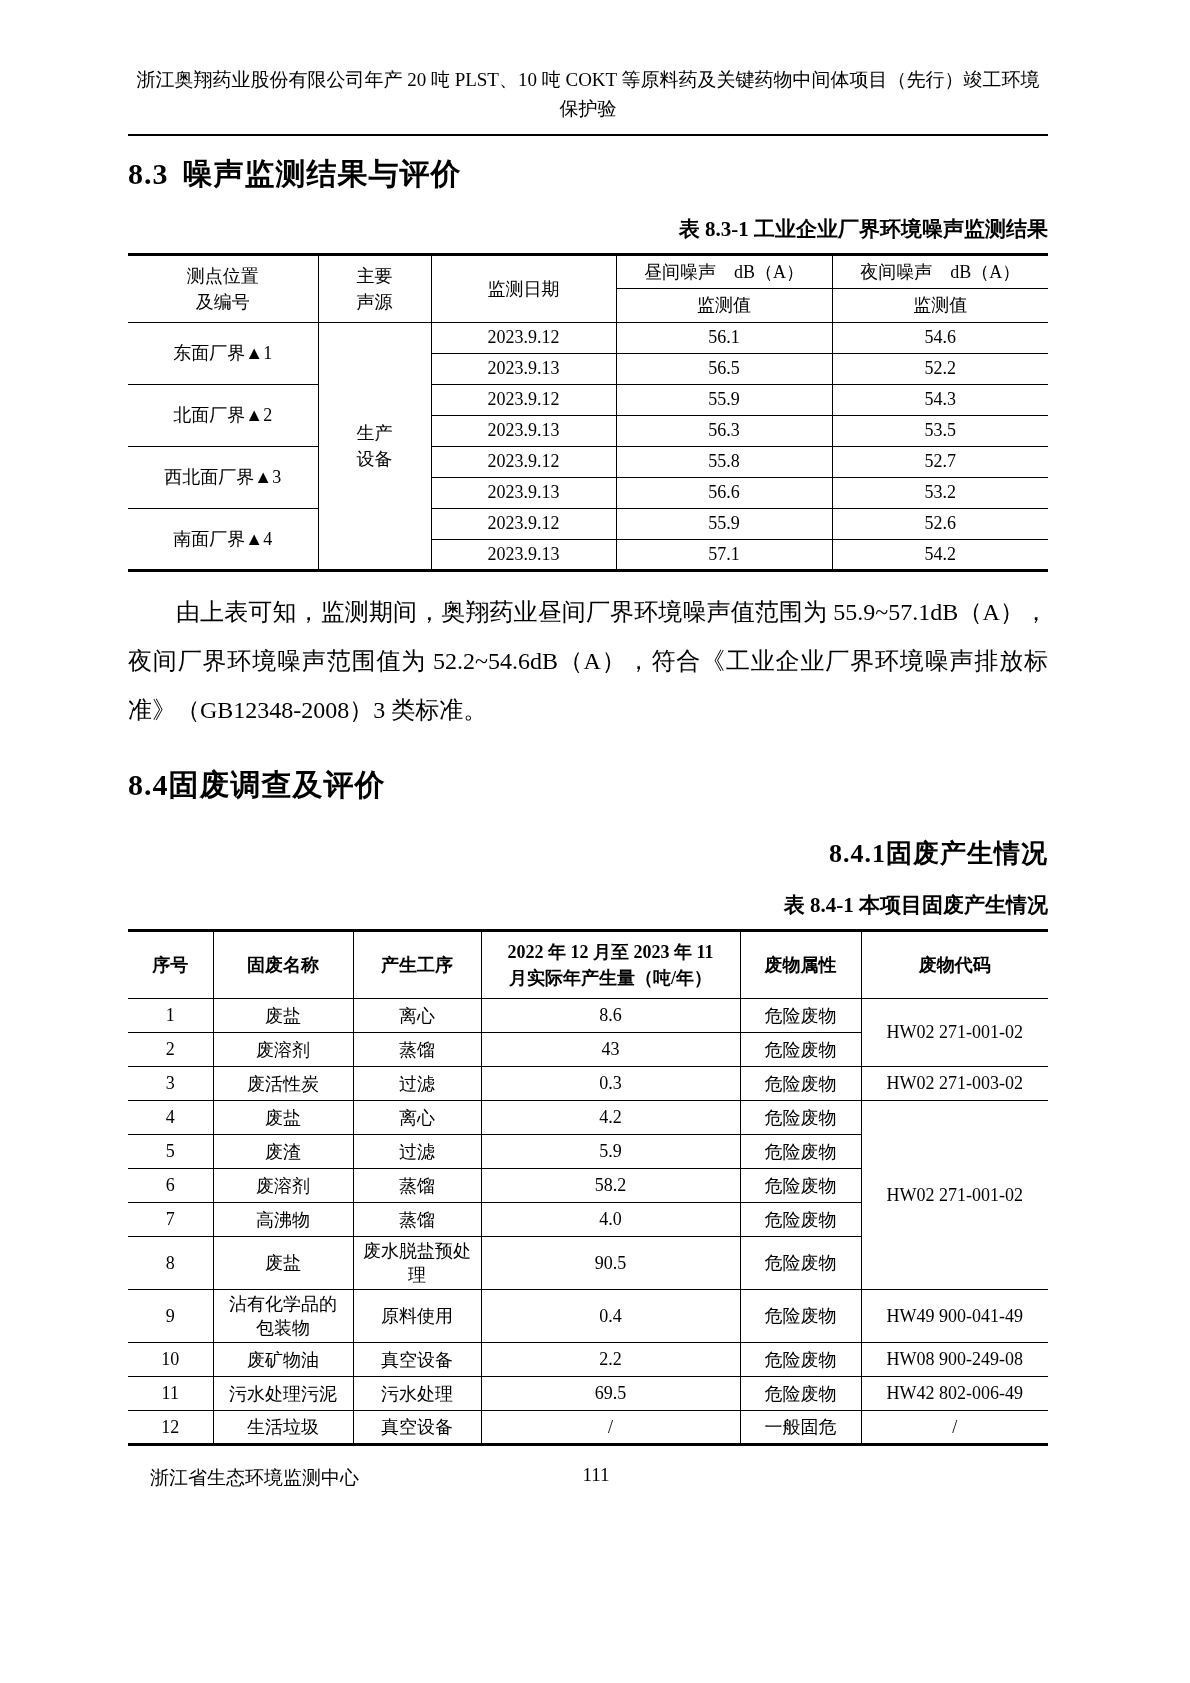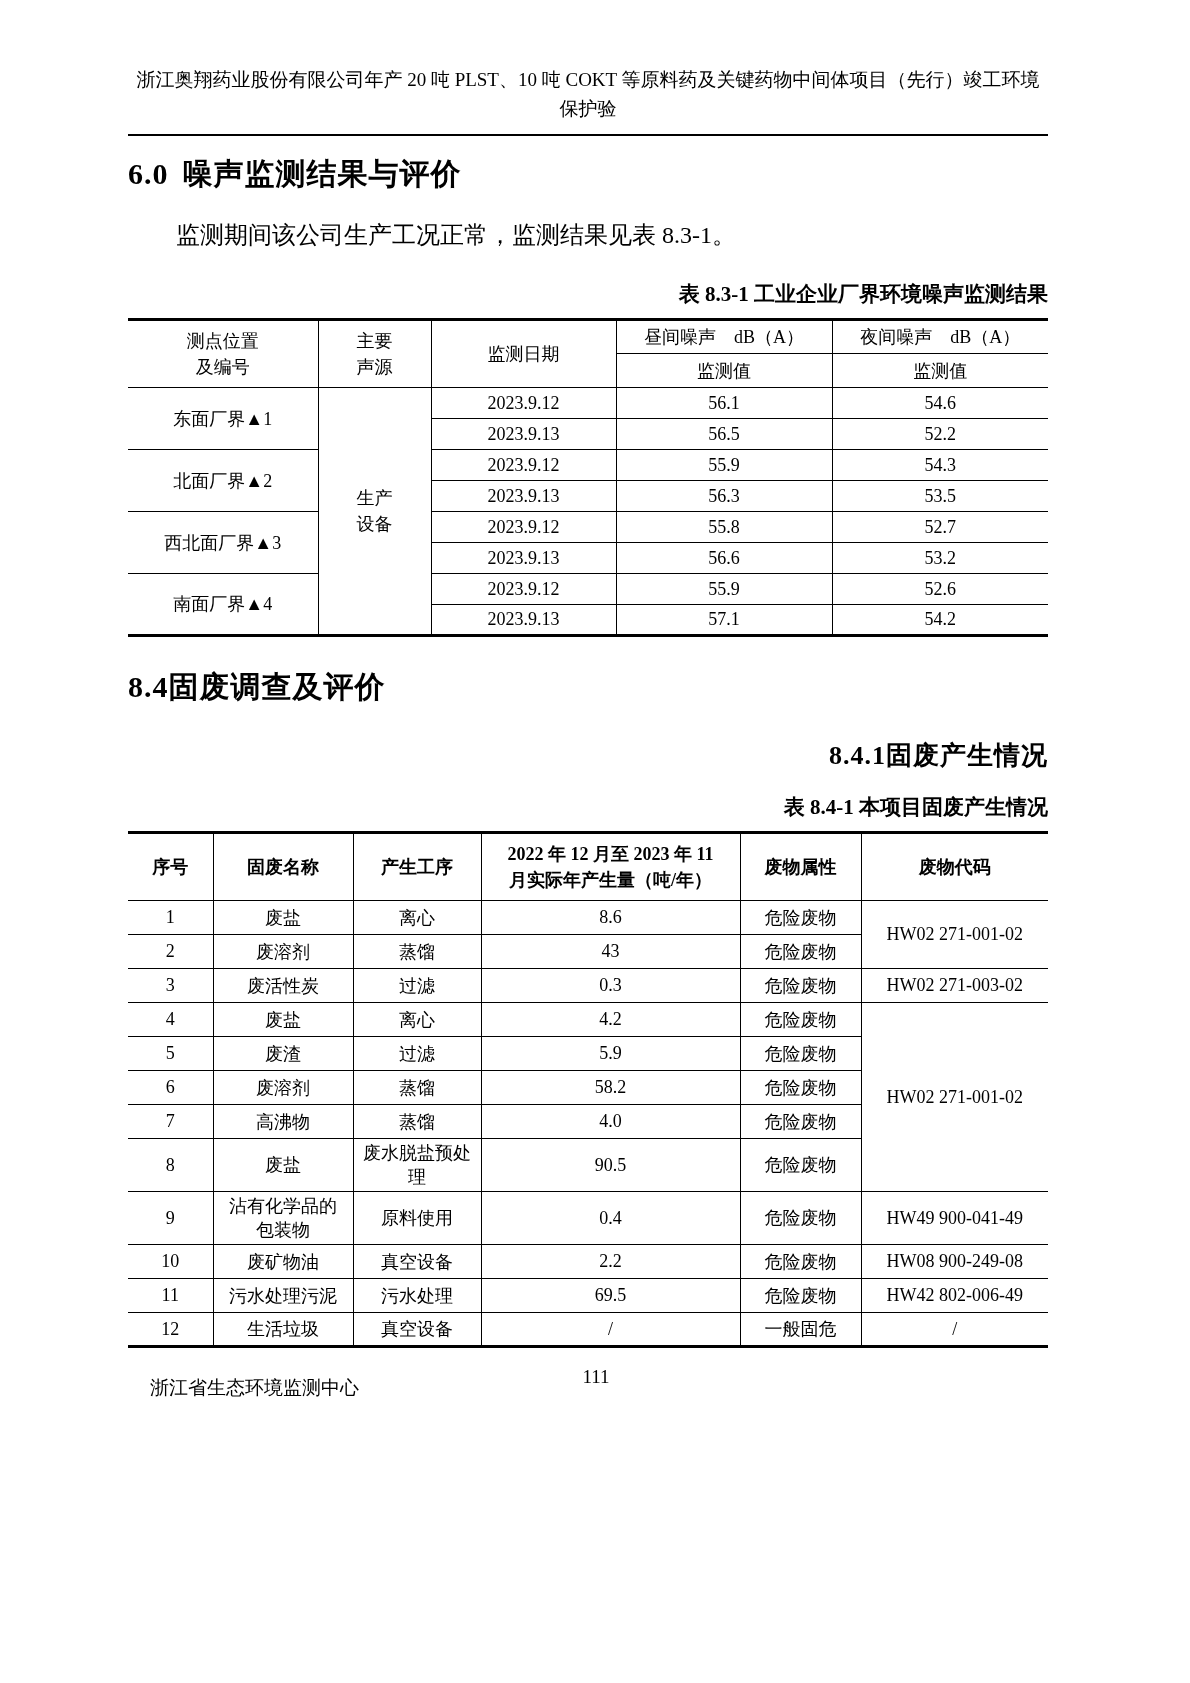--- a/index.html
+++ b/index.html
@@ -79,38 +79,37 @@
     font-weight: bold;
     letter-spacing: 1px;
     text-align: right;
   }
   .footer {
     position: relative;
     margin-top: 18px;
     font-size: 19px;
     height: 26px;
   }
-  .footer-left { position: absolute; left: 22px; top: 9px; }
+  .footer-left { position: absolute; left: 22px; top: 1px; }
   .footer-center { position: absolute; left: 16px; right: 0; top: 0; text-align: center; }
 </style>
 </head>
 <body>
 
 <div class="page">
   <div class="content">
 
     <div class="doc-header">
       <div>浙江奥翔药业股份有限公司年产 20 吨 PLST、10 吨 COKT 等原料药及关键药物中间体项目（先行）竣工环境保护验</div>
     </div>
 
     <div class="h1">
-      <span class="num">6.0</span><span>噪声监测结果与评价</span>
-    </div>
-
-    <p class="para">监测期间该公司生产工况正常，监测结果见表 8.3-1。</p>
+      <span class="num">8.3</span><span>噪声监测结果与评价</span>
+    </div>
+
 
     <div class="tbl-caption">表 8.3-1  工业企业厂界环境噪声监测结果</div>
 
     <table class="noise-table">
       <colgroup>
         <col style="width:190px">
           <col style="width:113px">
           <col style="width:185px">
           <col style="width:216px">
           <col style="width:216px">
@@ -181,20 +180,21 @@
           <td>52.6</td>
         </tr>
         <tr>
           <td>2023.9.13</td>
           <td>57.1</td>
           <td>54.2</td>
         </tr>
       </tbody>
     </table>
 
+    <p class="para">由上表可知，监测期间，奥翔药业昼间厂界环境噪声值范围为 55.9~57.1dB（A），夜间厂界环境噪声范围值为 52.2~54.6dB（A），符合《工业企业厂界环境噪声排放标准》（GB12348-2008）3 类标准。</p>
 
     <div class="h2">
       <span class="num">8.4</span><span>固废调查及评价</span>
     </div>
 
     <div class="h3">
       <span class="num">8.4.1</span><span>固废产生情况</span>
     </div>
 
     <div class="tbl-caption">表 8.4-1  本项目固废产生情况</div>

